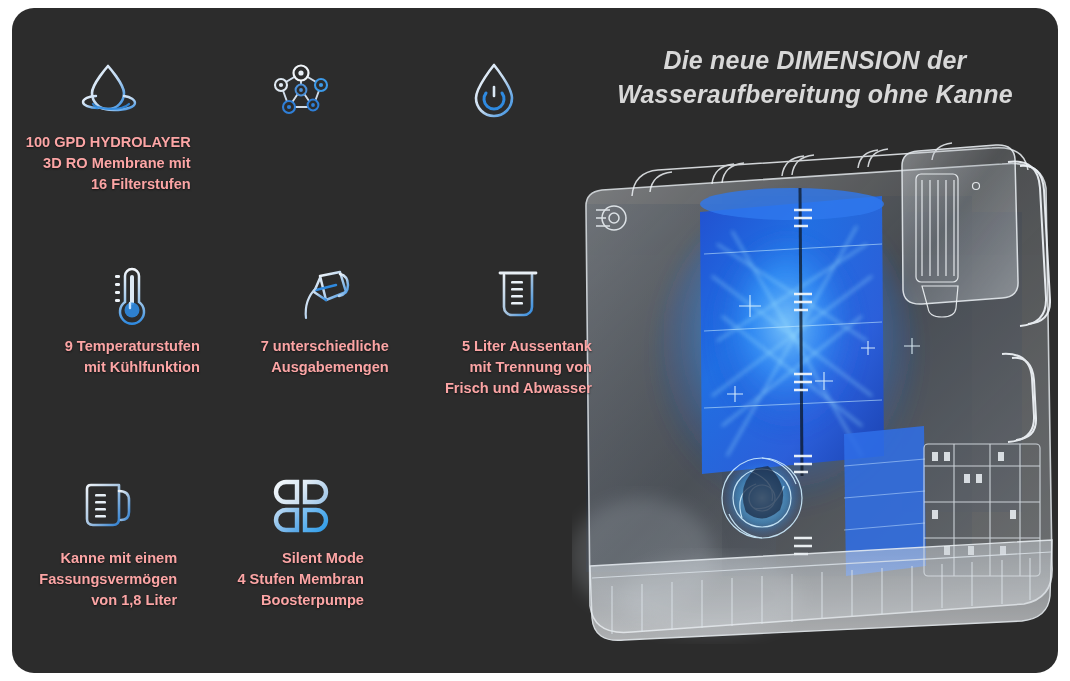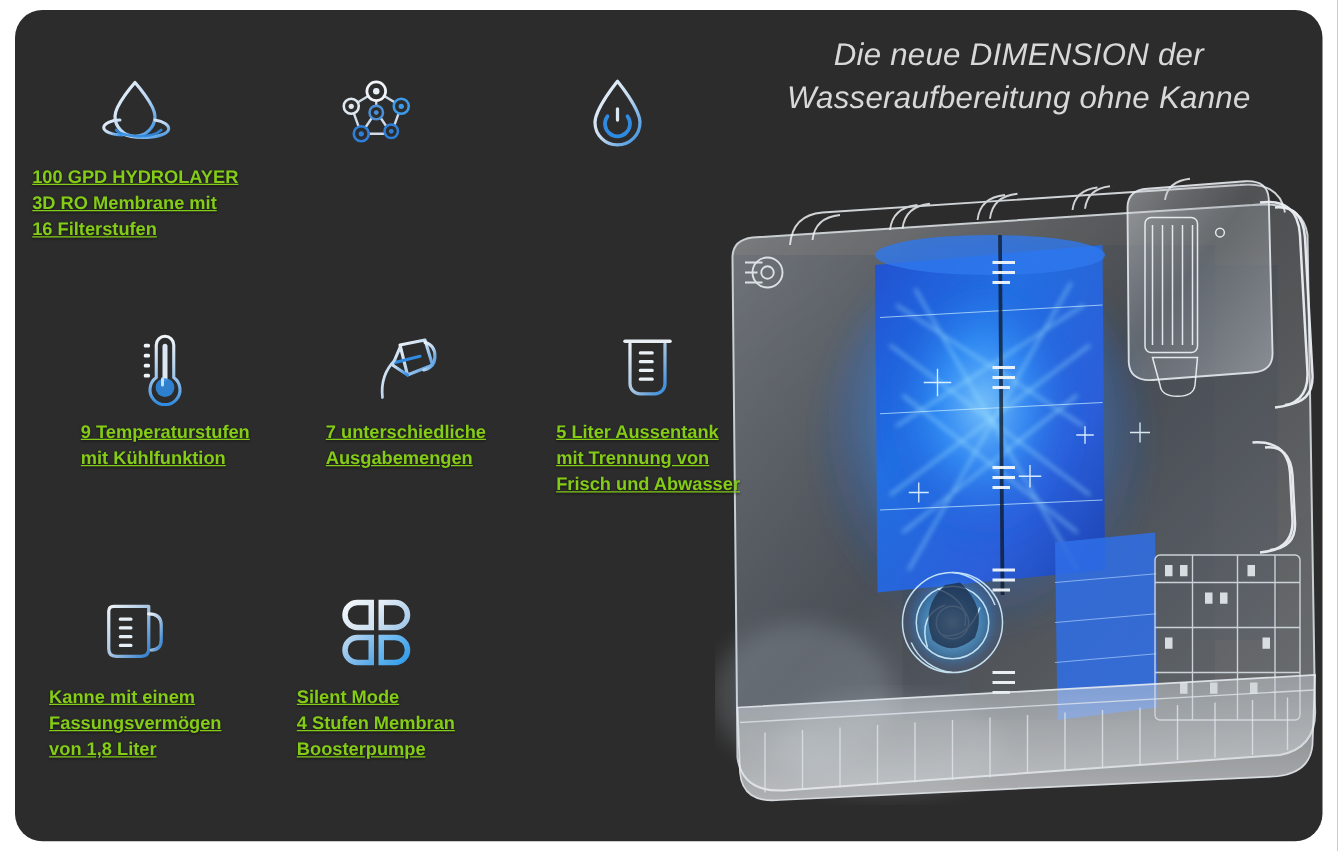--- a/index.html
+++ b/index.html
@@ -3,38 +3,38 @@
 <meta charset="utf-8">
 <style>
   html,body{margin:0;padding:0;background:#ffffff;}
   body{width:1070px;height:681px;overflow:hidden;
        font-family:"Liberation Sans","DejaVu Sans",sans-serif;}
 
   .poster{position:absolute;left:12px;top:8px;width:1046px;height:665px;
           background:#2c2c2c;border-radius:22px;overflow:hidden;}
 
   
-  .headline{position:absolute;left:560px;top:20px;width:486px;
+  .headline{position:absolute;left:560px;top:36px;width:486px;
             text-align:center;color:#d8d8d8;font-style:italic;
-            font-size:25px;line-height:1.35;font-weight:400;
+            font-size:25px;line-height:1.35;font-weight:700;
             letter-spacing:.2px;z-index:6;}
   .headline div{white-space:nowrap;}
 
   
   .features{position:absolute;left:0px;top:40px;width:580px;height:600px;
             display:grid;grid-template-columns:repeat(3,1fr);
             grid-template-rows:repeat(3,1fr);z-index:5;}
   .feature{display:flex;flex-direction:column;align-items:center;
            justify-content:flex-start;padding-top:8px;}
   .ficon{width:72px;height:72px;display:flex;align-items:center;
          justify-content:center;margin-bottom:6px;}
   .ficon svg{display:block;}
-  .flabel{color:#84cc16;font-size:14.6px;line-height:1.45;
-          text-align:left;font-weight:600;max-width:175px;
-          text-shadow:0 1px 2px rgba(0,0,0,.6);text-decoration:underline;}
+  .flabel{color:#fca5a5;font-size:14.6px;line-height:1.45;
+          text-align:right;font-weight:600;max-width:175px;
+          text-shadow:0 1px 2px rgba(0,0,0,.6);}
   .flabel span{display:block;white-space:nowrap;}
 
   
   .features .feature.r1{padding-top:6px;}
   .features .feature.r2{padding-top:10px;margin-left:48px;}
   .features .feature.r3{padding-top:22px;}
 
   
   .product{position:absolute;left:560px;top:118px;width:500px;height:547px;
            z-index:3;}

